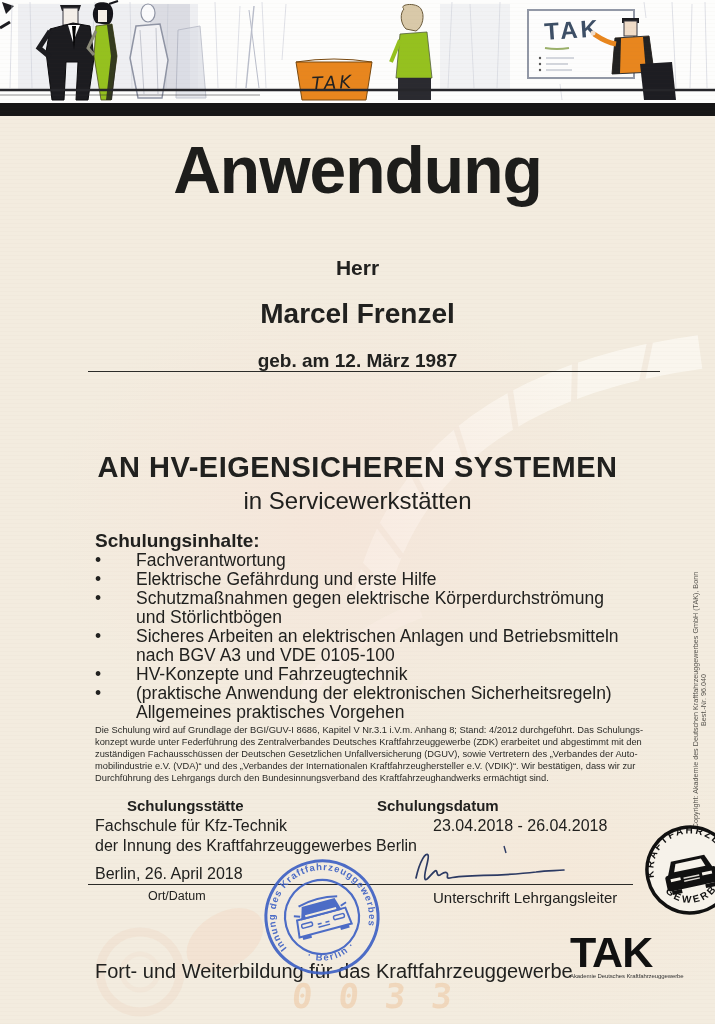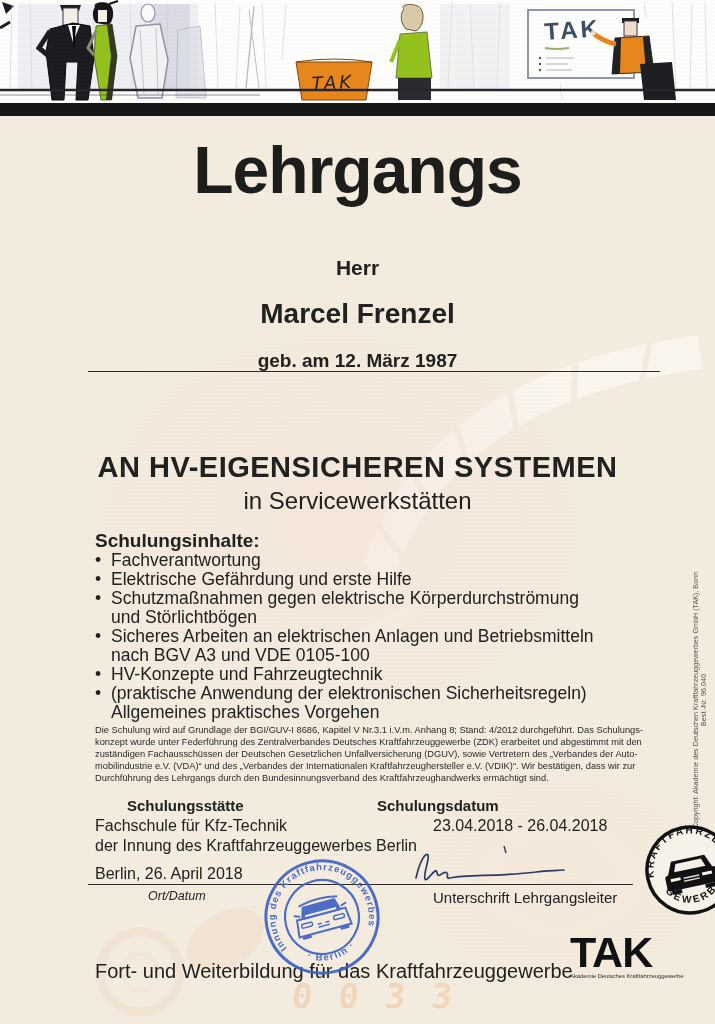--- a/index.html
+++ b/index.html
@@ -28,32 +28,32 @@
   .birth{top:350px;font-size:19px;font-weight:bold;z-index:4;}
   .rule1{top:371px;left:88px;width:572px;height:0;border-top:1.6px solid #2b2b28;z-index:4;}
   .statement{top:378px;font-size:19px;z-index:4;}
   .course1{top:420px;font-size:29px;font-weight:bold;letter-spacing:.5px;z-index:4;}
   .course2{top:451px;font-size:29px;font-weight:bold;letter-spacing:.5px;z-index:4;}
   .course-sub{top:487px;font-size:24px;z-index:4;}
   .contents-head{top:530px;left:95px;font-size:19px;font-weight:bold;z-index:4;}
   .bullets{top:551px;left:95px;width:560px;font-size:17.5px;line-height:19px;z-index:4;}
   .bullet{display:flex;}
   .bullet .dot{width:16px;flex:0 0 16px;}
-  .bullet .bl span{display:block;}
+  .bullet .bl span{display:block;margin-left:25px;}
   .bullet .bl span:empty{display:none;}
   .legal{top:724px;left:95px;width:566px;font-size:9.3px;line-height:12px;color:#2a2a27;z-index:4;}
   .legal div{white-space:nowrap;}
   .lbl-venue{top:797px;left:95px;font-size:15px;font-weight:bold;z-index:4;margin-left:32px;}
   .lbl-date{top:797px;left:377px;font-size:15px;font-weight:bold;z-index:4;}
   .venue1{top:817px;left:95px;font-size:16px;z-index:4;}
   .venue2{top:837px;left:95px;font-size:16px;z-index:4;}
   .date-val{top:817px;left:433px;font-size:16px;z-index:4;}
   .place-date{top:865px;left:95px;font-size:16px;z-index:4;}
   .rule2{top:884px;left:88px;width:545px;height:0;border-top:1.5px solid #2b2b28;z-index:4;}
-  .ort{top:889px;left:148px;font-size:12.5px;z-index:4;font-style:italic;}
+  .ort{top:889px;left:148px;font-size:12.5px;z-index:4;}
   .unterschrift{top:889px;left:433px;font-size:15px;z-index:4;}
   .signature{left:408px;top:840px;z-index:5;}
   .guild-stamp{left:262px;top:857px;z-index:6;transform:rotate(-15deg);opacity:.92;}
   .trade-seal{left:644px;top:824px;z-index:6;transform:rotate(-12deg);}
   .tagline{top:960px;left:95px;font-size:20px;z-index:4;}
   .tak-logo{top:932px;left:570px;width:120px;z-index:4;}
   .tak-word{font-size:43px;font-weight:900;letter-spacing:-1px;color:#111;line-height:40px;}
   .tak-sub{font-size:6px;letter-spacing:-.1px;color:#333;margin-top:1px;white-space:nowrap;}
   .copyright{left:560px;top:692px;width:280px;height:16px;transform:rotate(-90deg);
     font-size:7.2px;line-height:8px;color:#55524c;text-align:center;z-index:4;}
@@ -177,21 +177,21 @@
       <path d="M616 44 C 605 42 600 38 594 34" stroke="#e8861e" stroke-width="5" fill="none"></path>
       <circle cx="593" cy="33" r="2.5" fill="#f0dcc8"></circle>
       <path d="M640 64 L672 62 L676 100 L644 100 Z" fill="#1d1d22"></path>
     </g>
 
     <line x1="0" y1="90" x2="715" y2="90" stroke="#26262a" stroke-width="2.5"></line>
     <line x1="0" y1="95" x2="260" y2="95" stroke="#26262a" stroke-width="1" opacity="0.5"></line>
     <rect x="0" y="103" width="715" height="13" fill="#161616"></rect>
   </svg>
 
-  <div class="abs ctr title">Lehrgangs</div>
+  <div class="abs ctr title">Anwendung</div>
   <div class="abs ctr salutation">Herr</div>
   <div class="abs ctr name">Marcel Frenzel</div>
   <div class="abs ctr birth">geb. am 12. März 1987</div>
   <div class="abs rule1"></div>
   <div class="abs ctr course2">AN HV-EIGENSICHEREN SYSTEMEN</div>
   <div class="abs ctr course-sub">in Servicewerkstätten</div>
 
   <div class="abs contents-head">Schulungsinhalte:</div>
   <div class="abs bullets">
     <div class="bullet">

